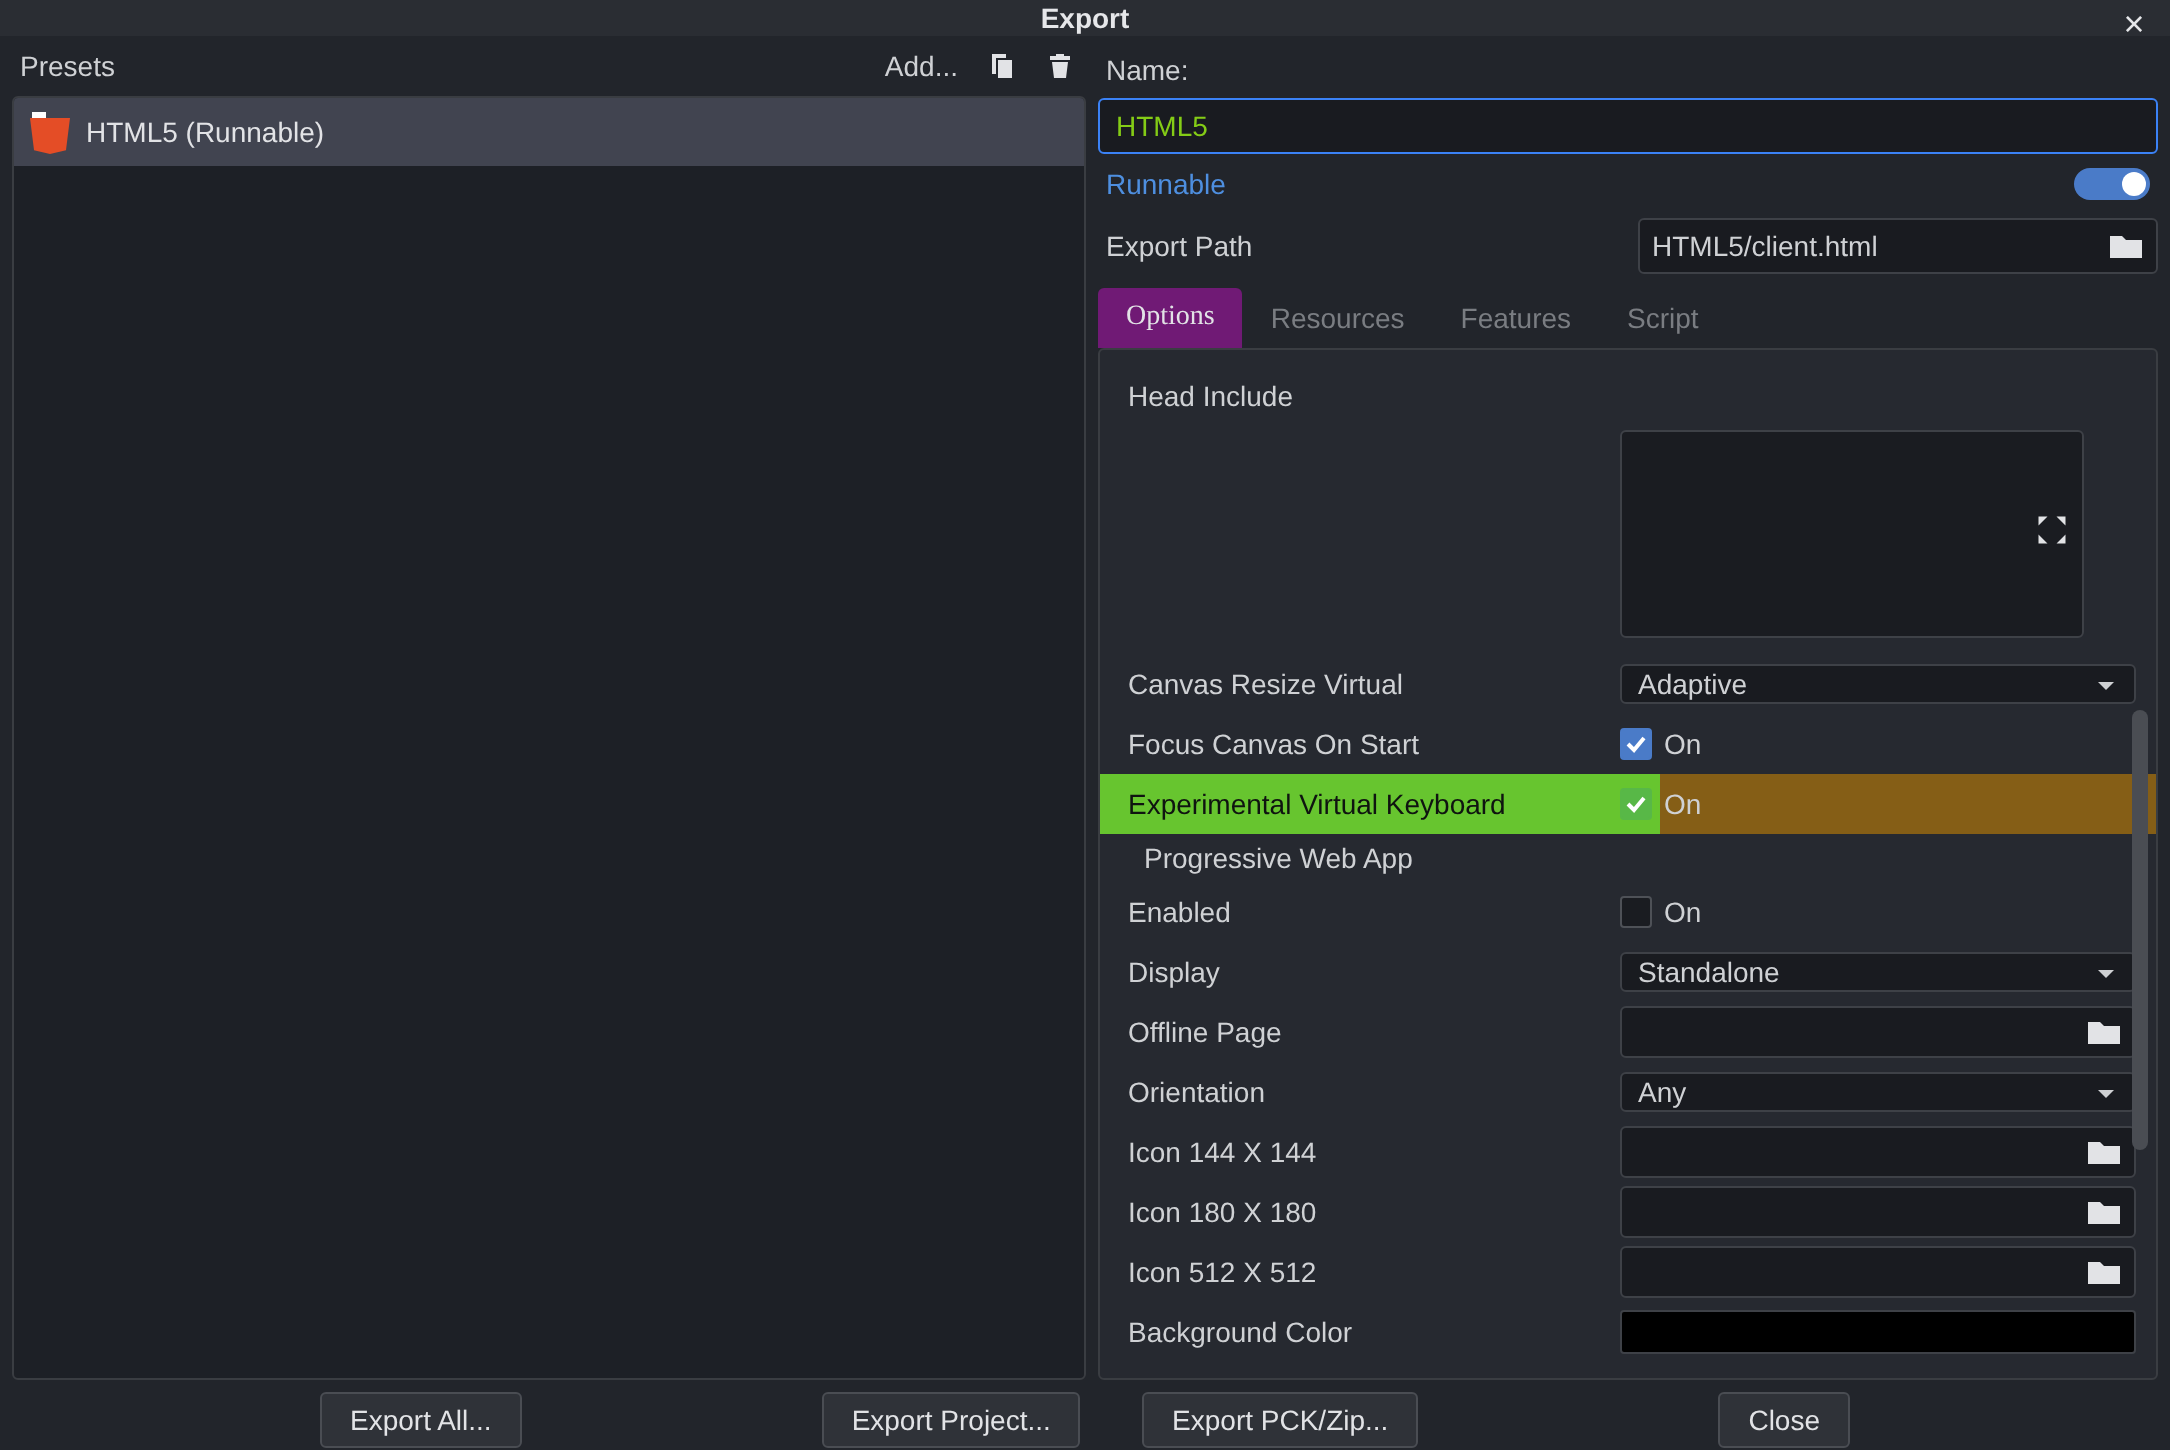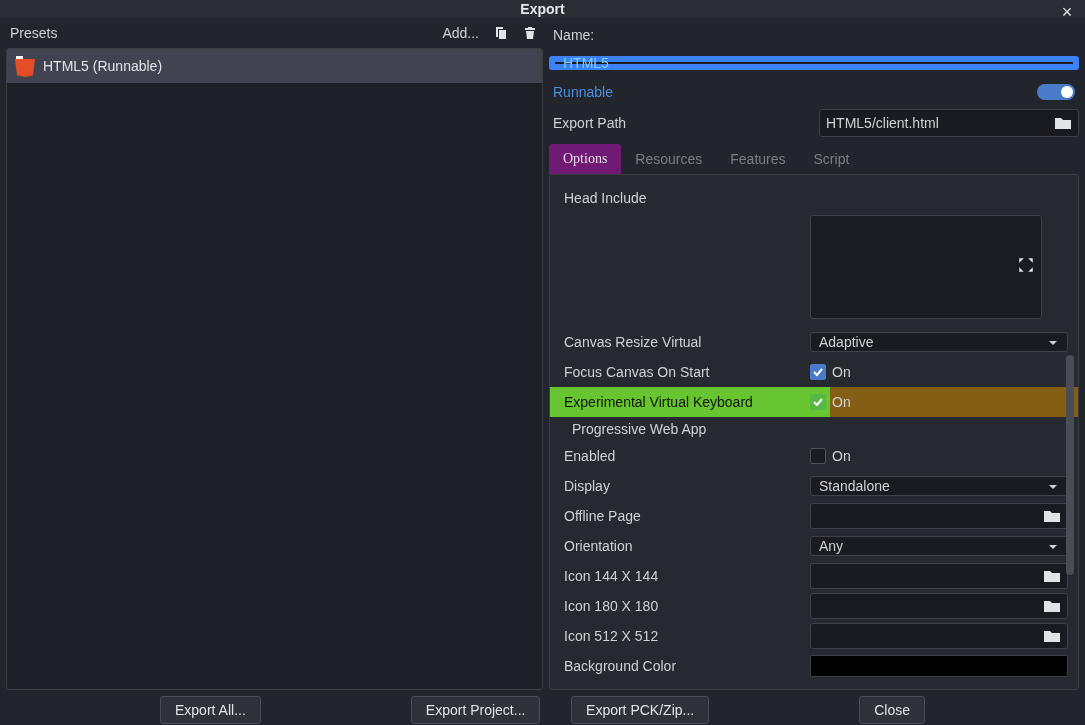--- a/index.html
+++ b/index.html
@@ -57,22 +57,22 @@
   .html5-shield {
     width: 20px; height: 18px; background: #e44d26;
     clip-path: polygon(0 0, 100% 0, 90% 90%, 50% 100%, 10% 90%);
     position: relative; margin-top:4px;
   }
   .icon-btn { width: 18px; height: 18px; cursor: pointer; display:inline-flex; align-items:center; justify-content:center;}
   .icon-btn svg { width: 16px; height: 16px; fill: #e2e3e6; }
   .right .toprow { padding: 8px 4px 4px 4px; }
   .row { display: flex; align-items: center; height: 30px; gap: 8px;}
   .input {
-    flex: 1; background: #191b20; border: 6px solid #3b82f6; border-radius: 3px;
-    height: 14px; color: #7dd3fc; padding: 0 8px; display: flex; align-items: center;
+    flex: 1; background: #191b20; border: 1px solid #3b82f6; border-radius: 3px;
+    height: 28px; color: #84cc16; padding: 0 8px; display: flex; align-items: center;
   }
   .runnable-row { display: flex; align-items: center; justify-content: space-between; padding: 6px 4px; }
   .runnable-label { color: #4e8fe0; }
   .toggle {
     width: 38px; height: 16px; background: #4a7bc8; border-radius: 10px; position: relative;
   }
   .toggle::after {
     content: ""; position: absolute; right: 2px; top: 2px; width: 12px; height: 12px;
     background: #fff; border-radius: 50%;
   }

